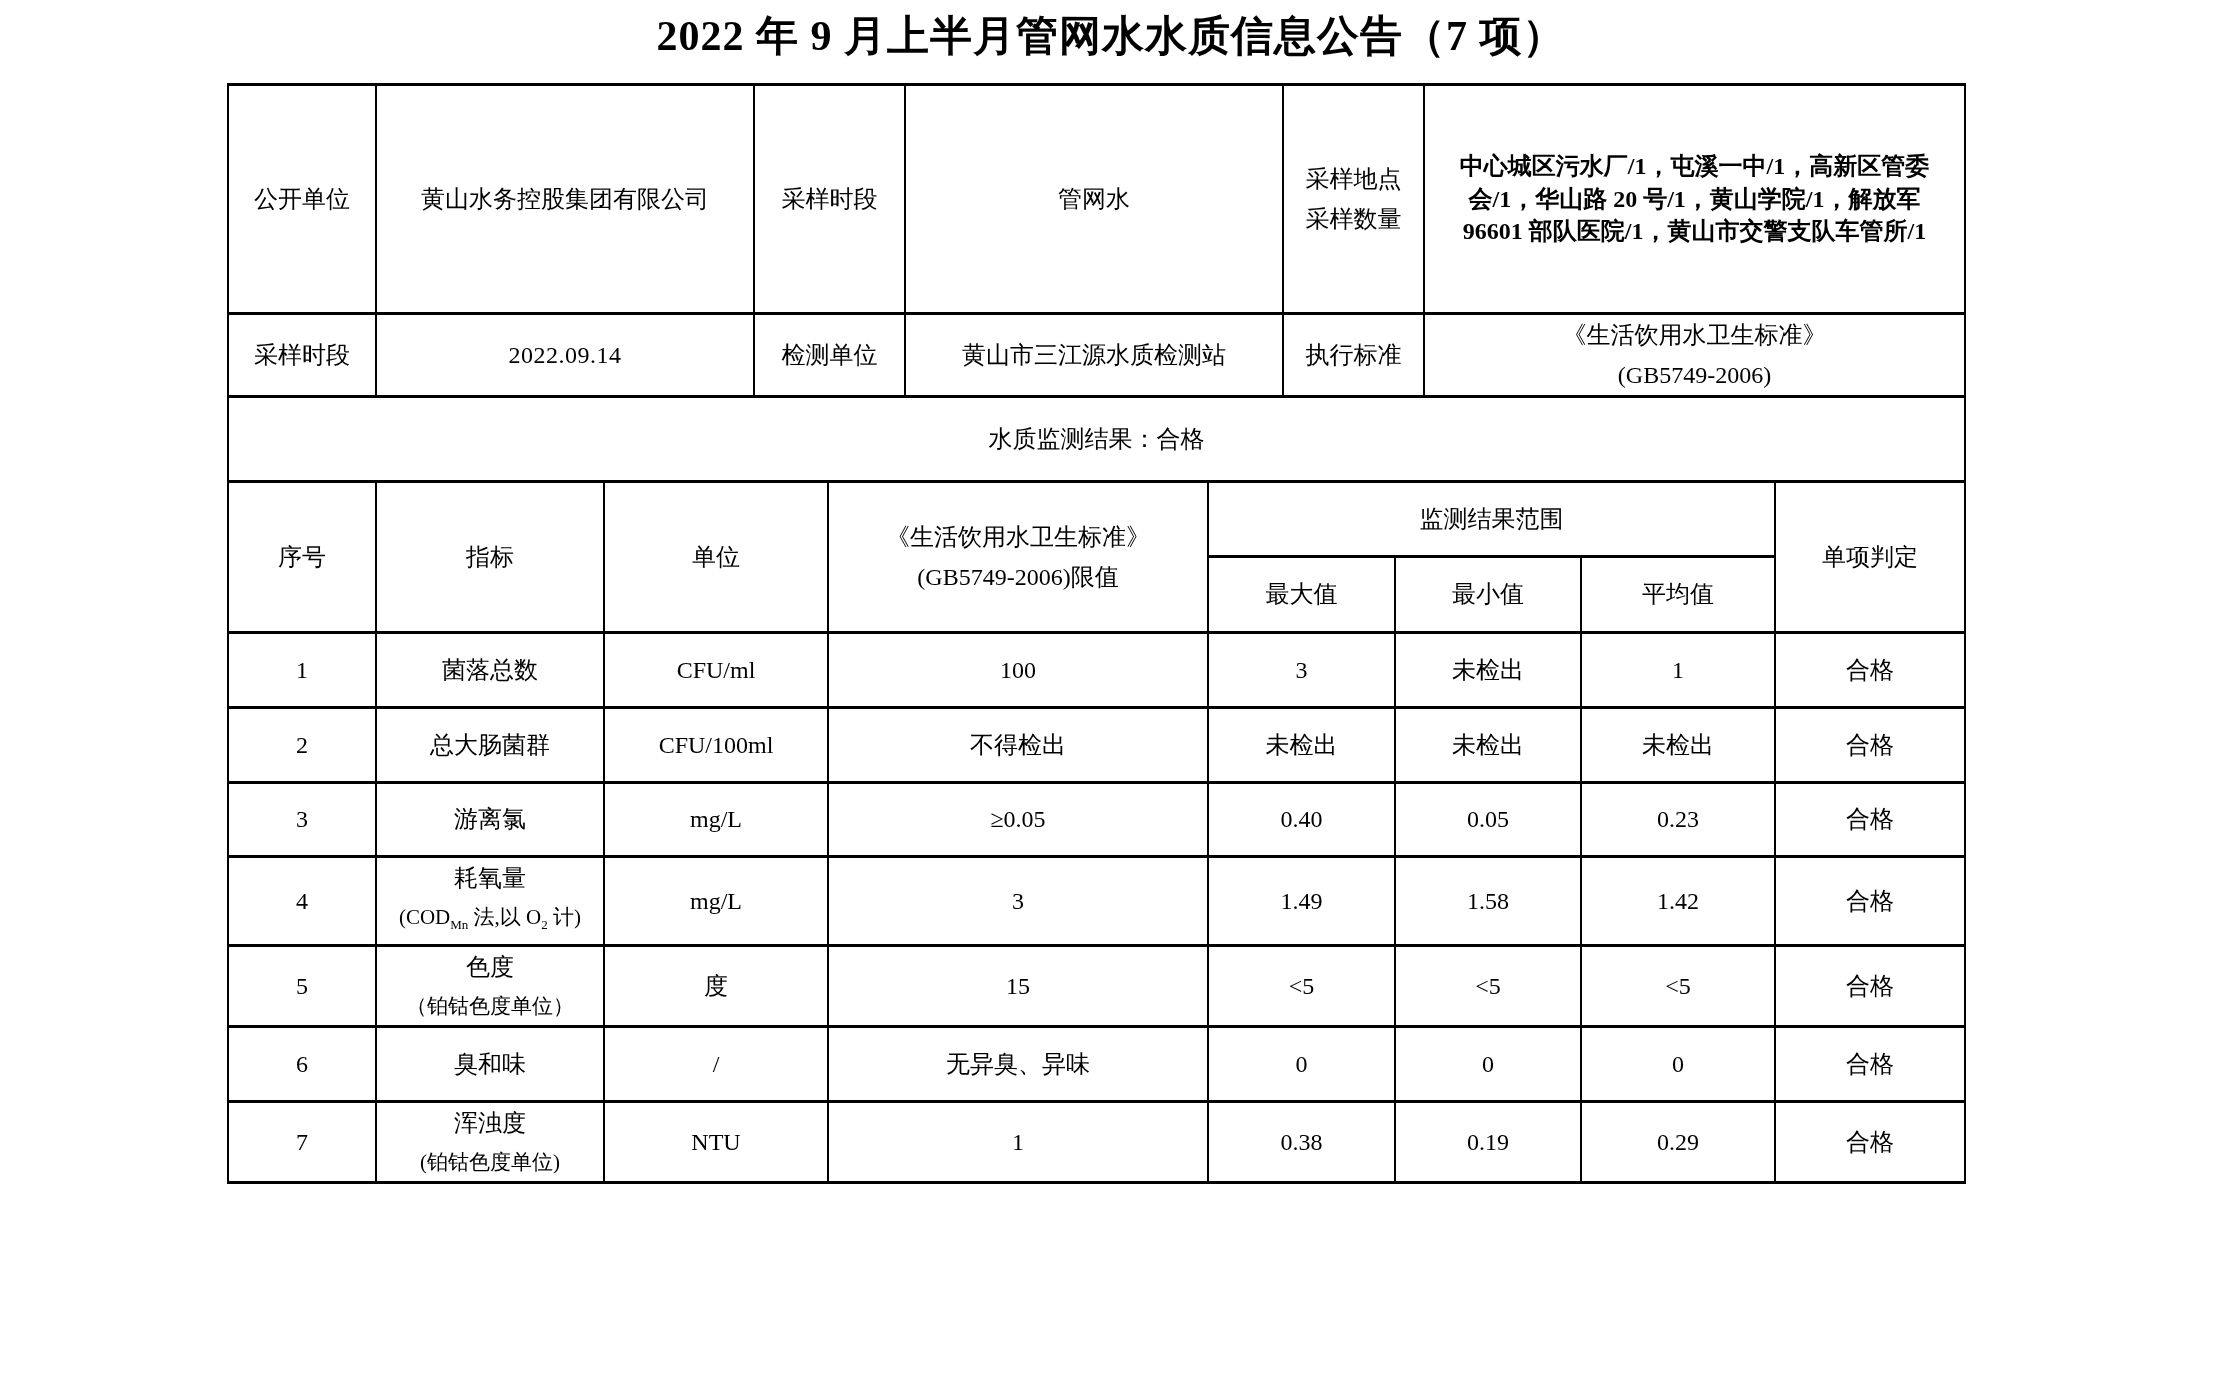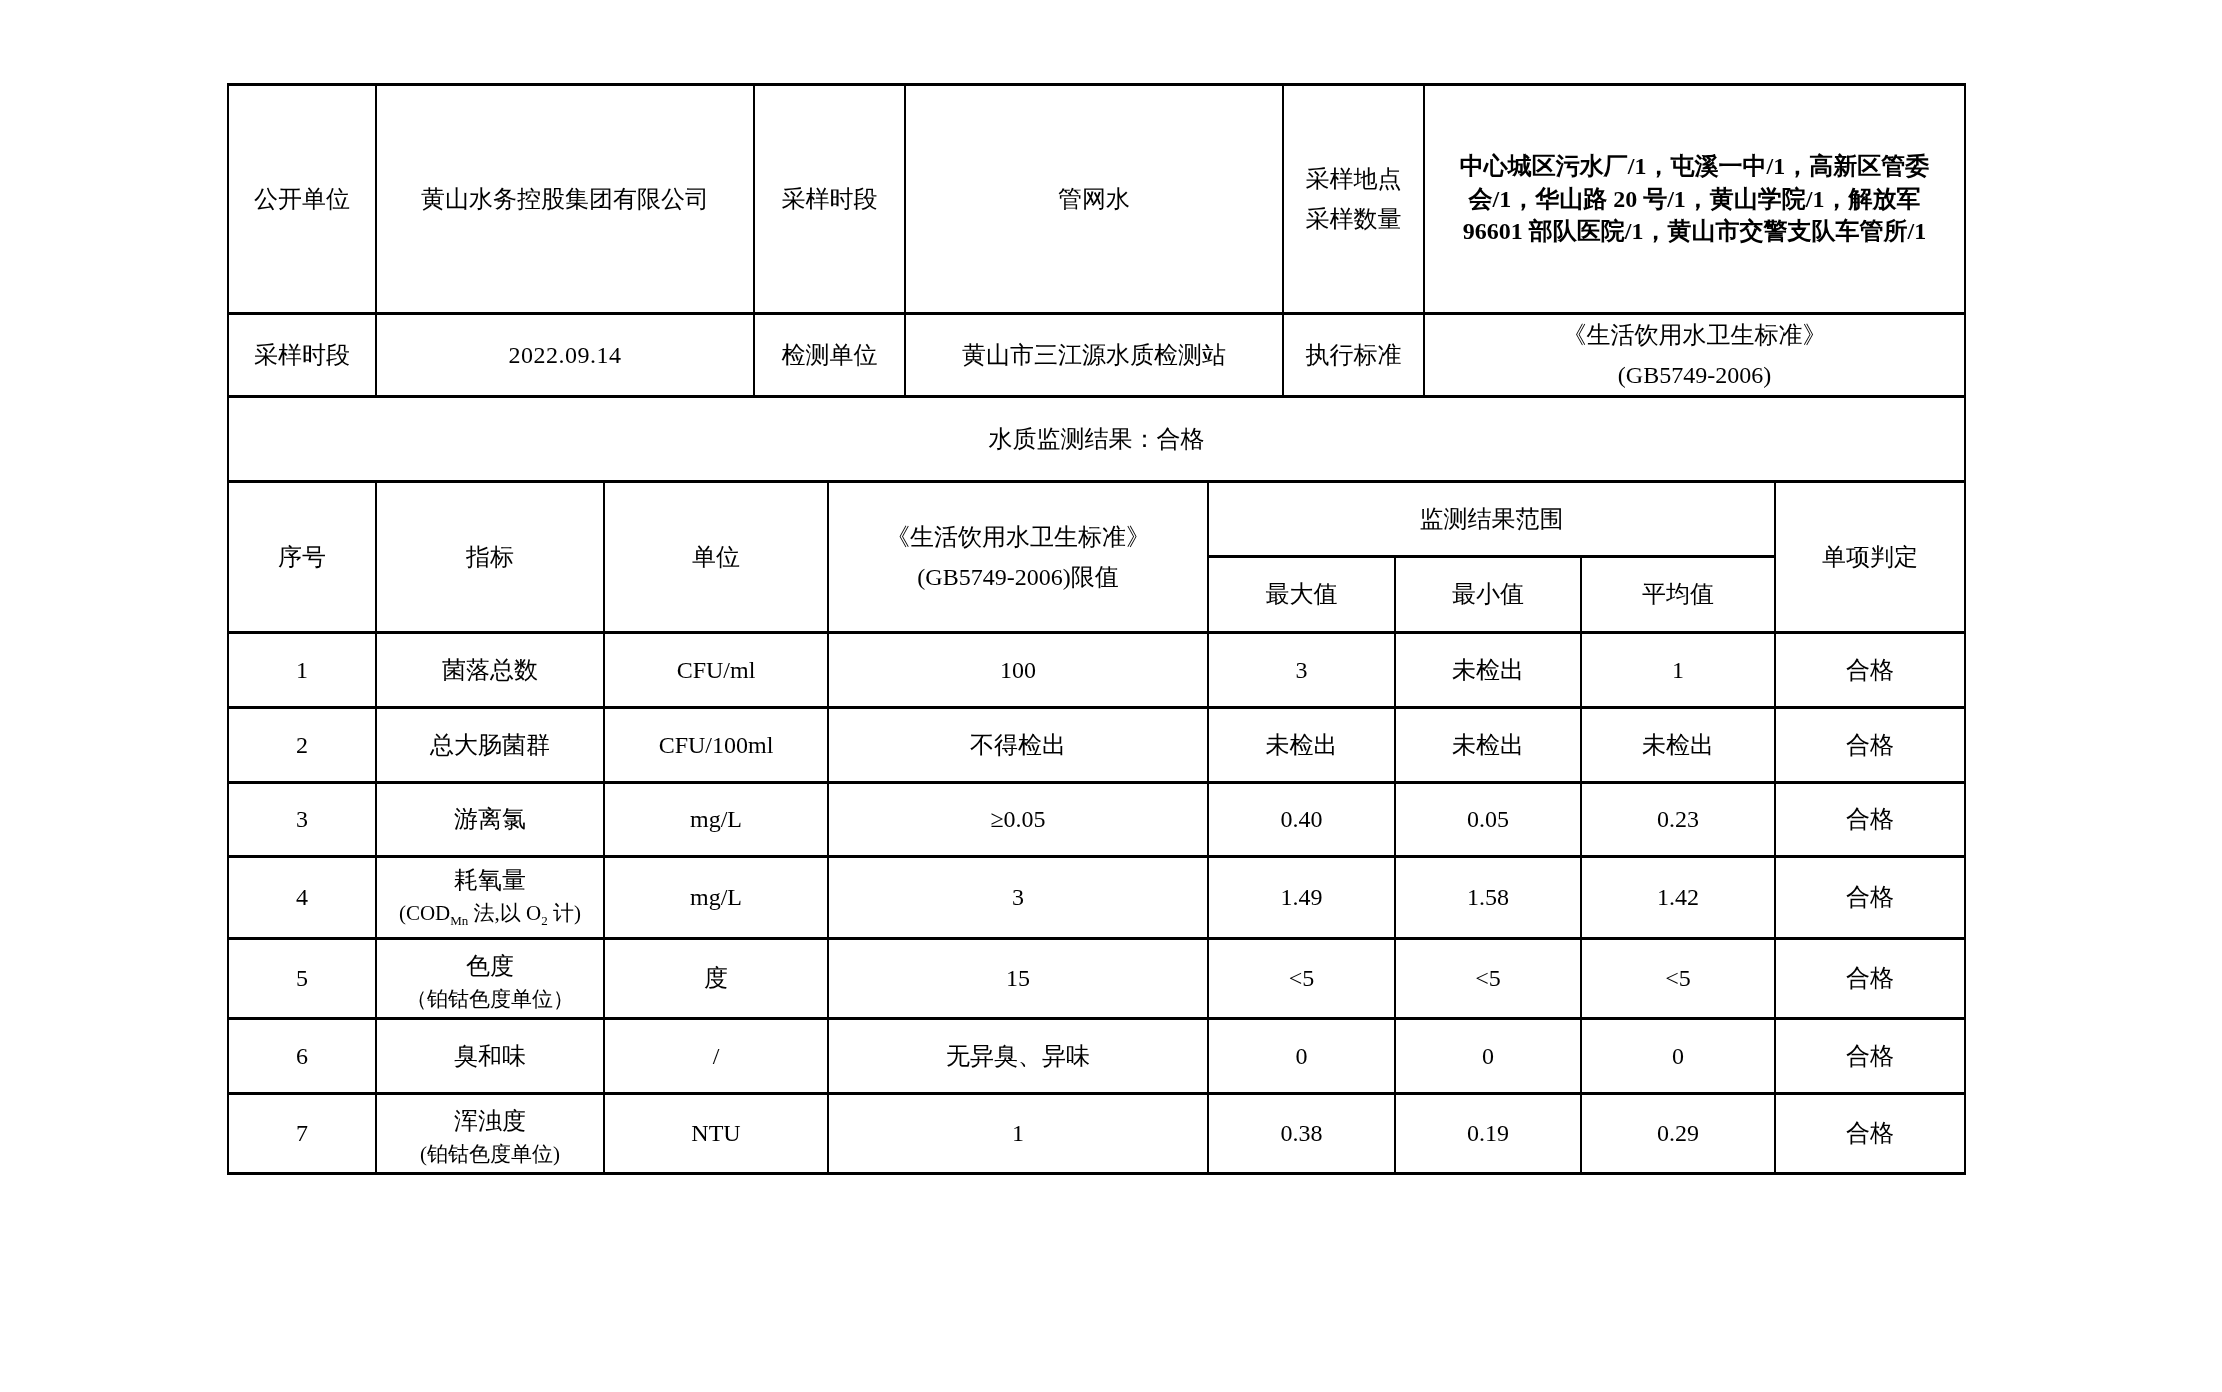--- a/index.html
+++ b/index.html
@@ -22,30 +22,31 @@
     border-top-width:3px; border-bottom-width:3px;
     text-align:center; vertical-align:middle;
     font-size:24px; padding:0 6px; overflow:hidden;
     line-height:1.35;
   }
   .loc-cell {
     text-align:justify; text-align-last:center;
     line-height:40px; padding:0 14px !important;font-weight:bold;
   }
   .two-line div { line-height:40px; }
-  .sub-line { font-size:21px; line-height:26px; }
+  .sub-line { font-size:21px; line-height:38px; }
   .sub-line sub { font-size:13px; }
   .ind-main { line-height:40px; }
   .num { letter-spacing:0.5px; }
 </style>
 </head>
 <body>
 
 <div class="page">
 
+  <div class="doc-title">2022 年 9 月上半月管网水水质信息公告（7 项）</div>
 
   <table class="doc-table">
     <colgroup>
       <col style="width:148px">
         <col style="width:228px">
         <col style="width:150px">
       <col style="width:74px">
         <col style="width:77px">
         <col style="width:303px">
       <col style="width:75px">

